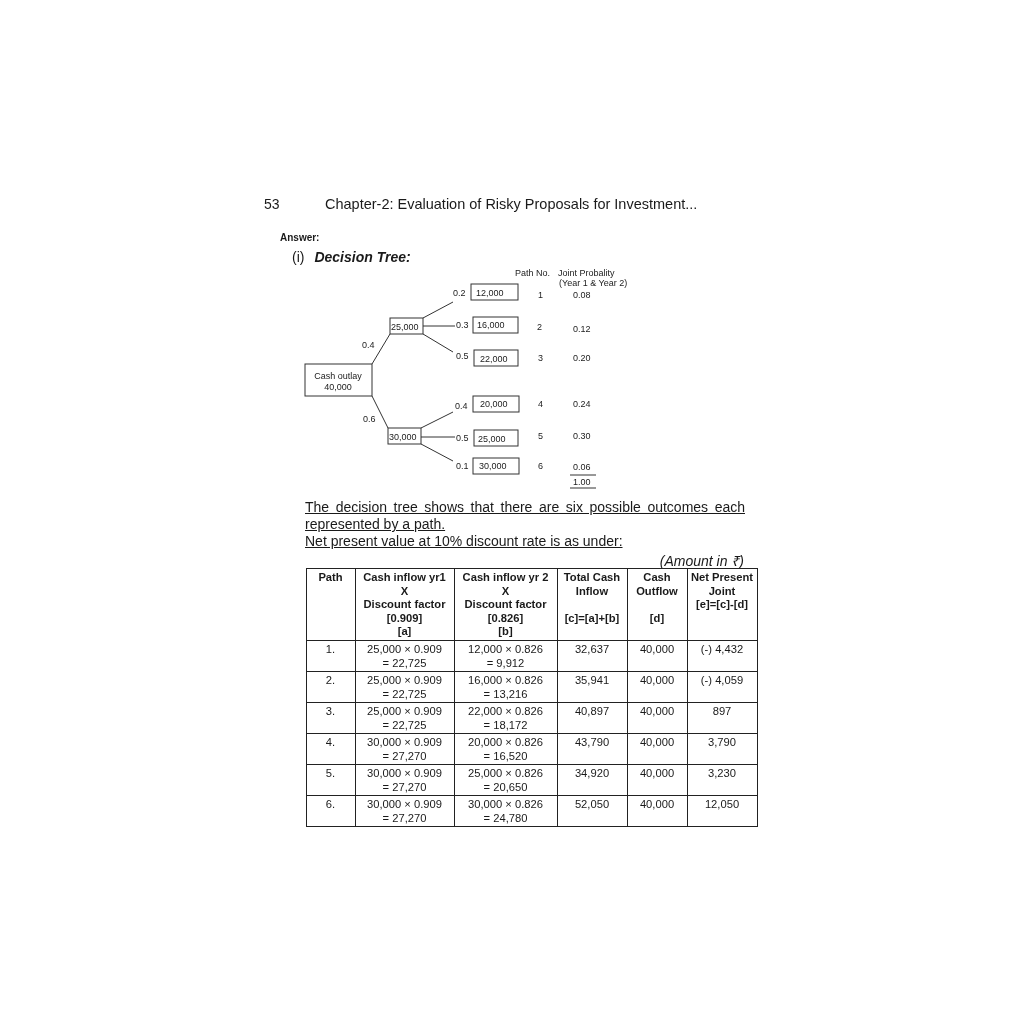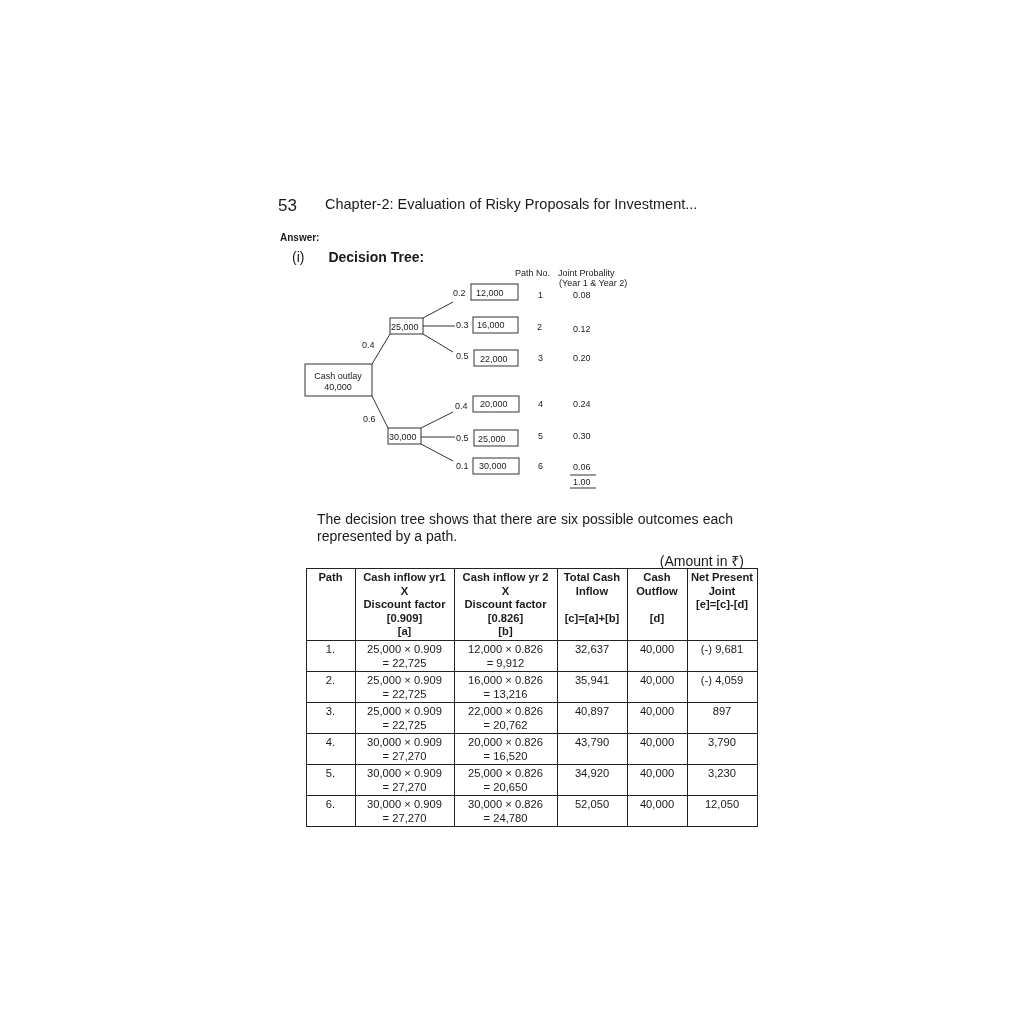--- a/index.html
+++ b/index.html
@@ -1,28 +1,28 @@
 <!DOCTYPE html>
 <html><head>
 <meta charset="utf-8">
 <style>
   html, body { margin:0; padding:0; background:#ffffff; }
   body { width:1024px; height:1024px; position:relative; overflow:hidden;
          font-family:"Liberation Sans", sans-serif; color:#1a1a1a; }
   .abs { position:absolute; white-space:nowrap; }
-  .pg-num { left:278px; top:196px; font-size:17px; }
+  .pg-num { left:264px; top:196px; font-size:14px; }
   .chap { left:325px; top:196px; font-size:14.5px;text-align:center; }
   .answer { left:280px; top:232px; font-size:10px; font-weight:bold; }
   .sub { left:292px; top:249px; font-size:14px; }
-  .sub b { margin-left:24px; }
+  .sub b { margin-left:10px;font-style:italic; }
   .tree-svg { position:absolute; left:0; top:0; }
   .tree-svg text { font-family:"Liberation Sans", sans-serif; fill:#222; }
   .para { left:305px; top:499px; width:440px; font-size:14px; line-height:17px; white-space:normal; text-align:justify; }
-  .para p { margin:12px; }
-  .amount { right:280px; top:551px; font-size:14px; }
+  .para p { margin:0;text-decoration:underline; }
+  .amount { right:280px; top:551px; font-size:14px;font-style:italic; }
   table.npv { position:absolute; left:306px; top:568px; border-collapse:collapse; font-size:11.2px; }
   table.npv th, table.npv td { border:1.3px solid #222; padding:2px 3px 1px 2px; vertical-align:top; line-height:13.5px; }
   table.npv th { font-weight:bold; text-align:center; height:68px; }
   table.npv td.r { text-align:center; }
   table.npv td.c { text-align:center; }
   table.npv tr.row td { height:27px; }
 </style>
 </head>
 <body>
 
@@ -104,20 +104,21 @@
     <text x="479" y="469">30,000</text>
     <text x="538" y="469">6</text>
     <text x="573" y="470">0.06</text>
 
     <text x="573" y="485">1.00</text>
   </g>
 </svg>
 
 <div class="abs para">
   <p>The decision tree shows that there are six possible outcomes each represented by a path.</p>
+  <p>Net present value at 10% discount rate is as under:</p>
 </div>
 <div class="abs amount">(Amount in ₹)</div>
 
 <table class="npv">
   <thead>
     <tr>
       <th style="width:43px"><span>Path</span></th>
       <th style="width:93px">
         <span>Cash inflow yr1</span><br><span>X</span><br><span>Discount factor</span><br><span>[0.909]</span><br><span>[a]</span>
       </th>
@@ -135,34 +136,34 @@
       </th>
     </tr>
   </thead>
   <tbody>
     <tr class="row">
       <td class="c">1.</td>
       <td class="r"><span>25,000 × 0.909</span><br><span>= 22,725</span></td>
       <td class="r"><span>12,000 × 0.826</span><br><span>= 9,912</span></td>
       <td class="r">32,637</td>
       <td class="r">40,000</td>
-      <td class="r">(-) 9,681</td>
+      <td class="r">(-) 4,432</td>
     </tr>
     <tr class="row">
       <td class="c">2.</td>
       <td class="r"><span>25,000 × 0.909</span><br><span>= 22,725</span></td>
       <td class="r"><span>16,000 × 0.826</span><br><span>= 13,216</span></td>
       <td class="r">35,941</td>
       <td class="r">40,000</td>
       <td class="r">(-) 4,059</td>
     </tr>
     <tr class="row">
       <td class="c">3.</td>
       <td class="r"><span>25,000 × 0.909</span><br><span>= 22,725</span></td>
-      <td class="r"><span>22,000 × 0.826</span><br><span>= 20,762</span></td>
+      <td class="r"><span>22,000 × 0.826</span><br><span>= 18,172</span></td>
       <td class="r">40,897</td>
       <td class="r">40,000</td>
       <td class="r">897</td>
     </tr>
     <tr class="row">
       <td class="c">4.</td>
       <td class="r"><span>30,000 × 0.909</span><br><span>= 27,270</span></td>
       <td class="r"><span>20,000 × 0.826</span><br><span>= 16,520</span></td>
       <td class="r">43,790</td>
       <td class="r">40,000</td>

